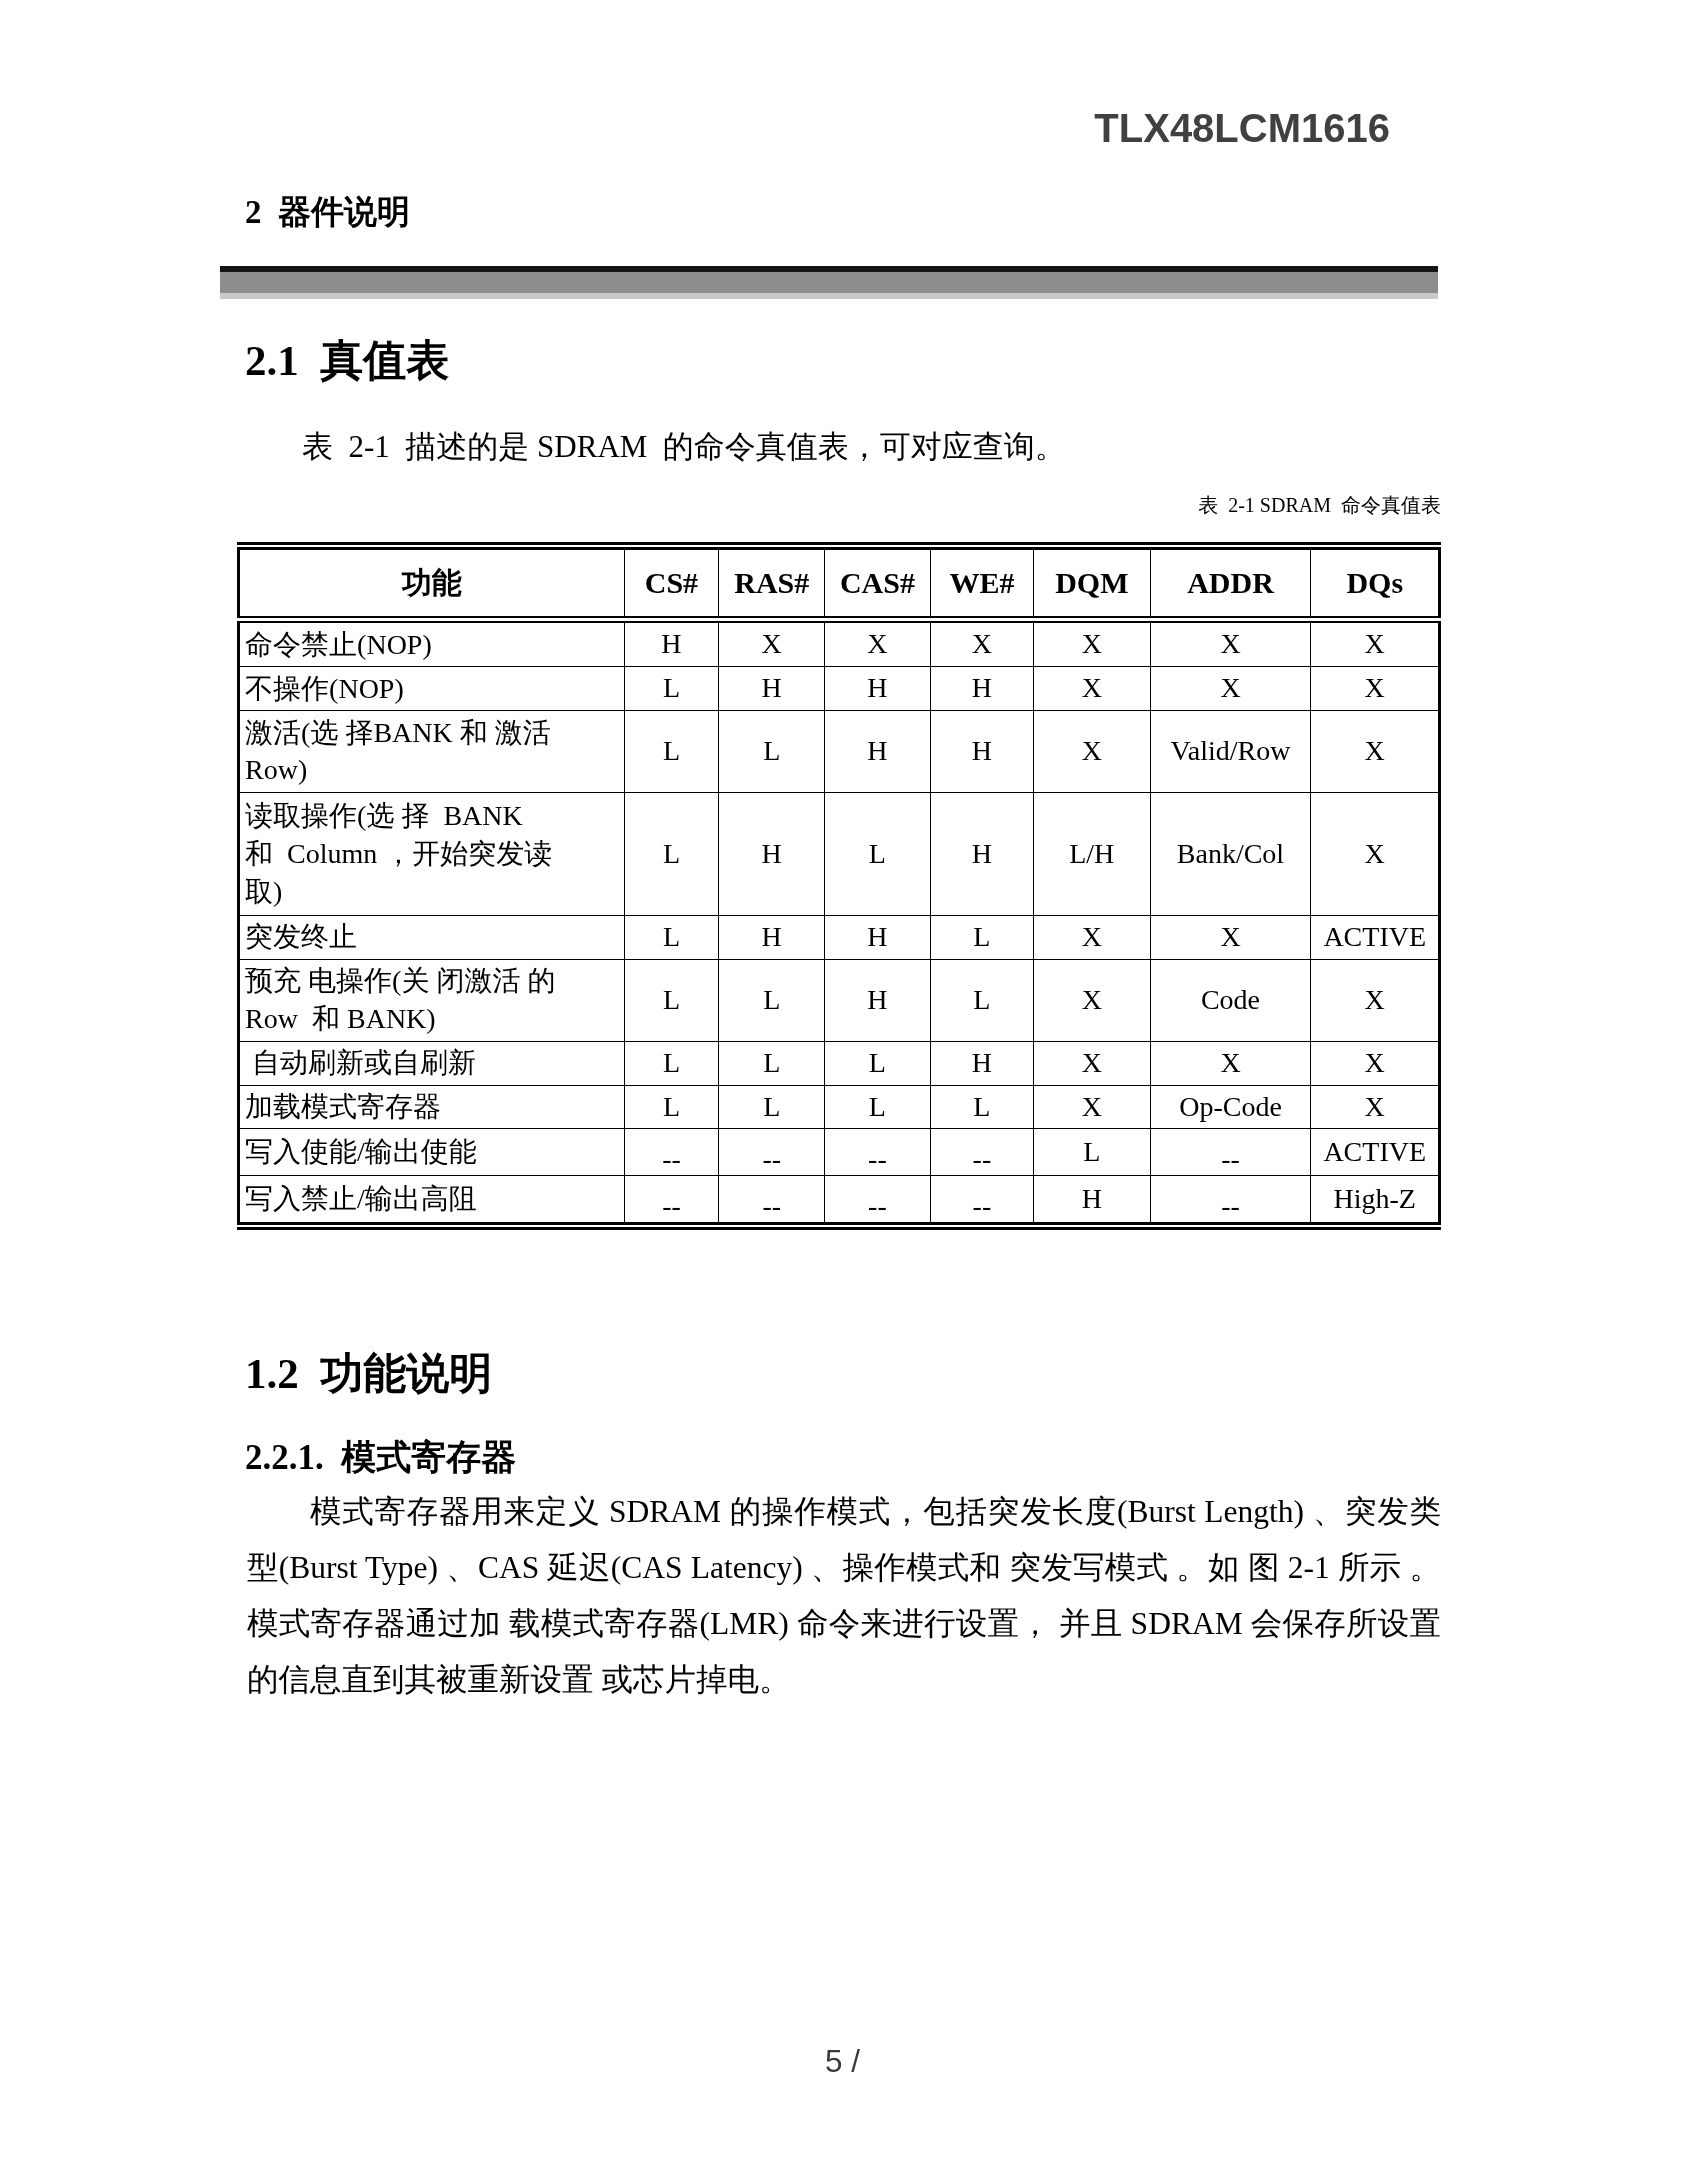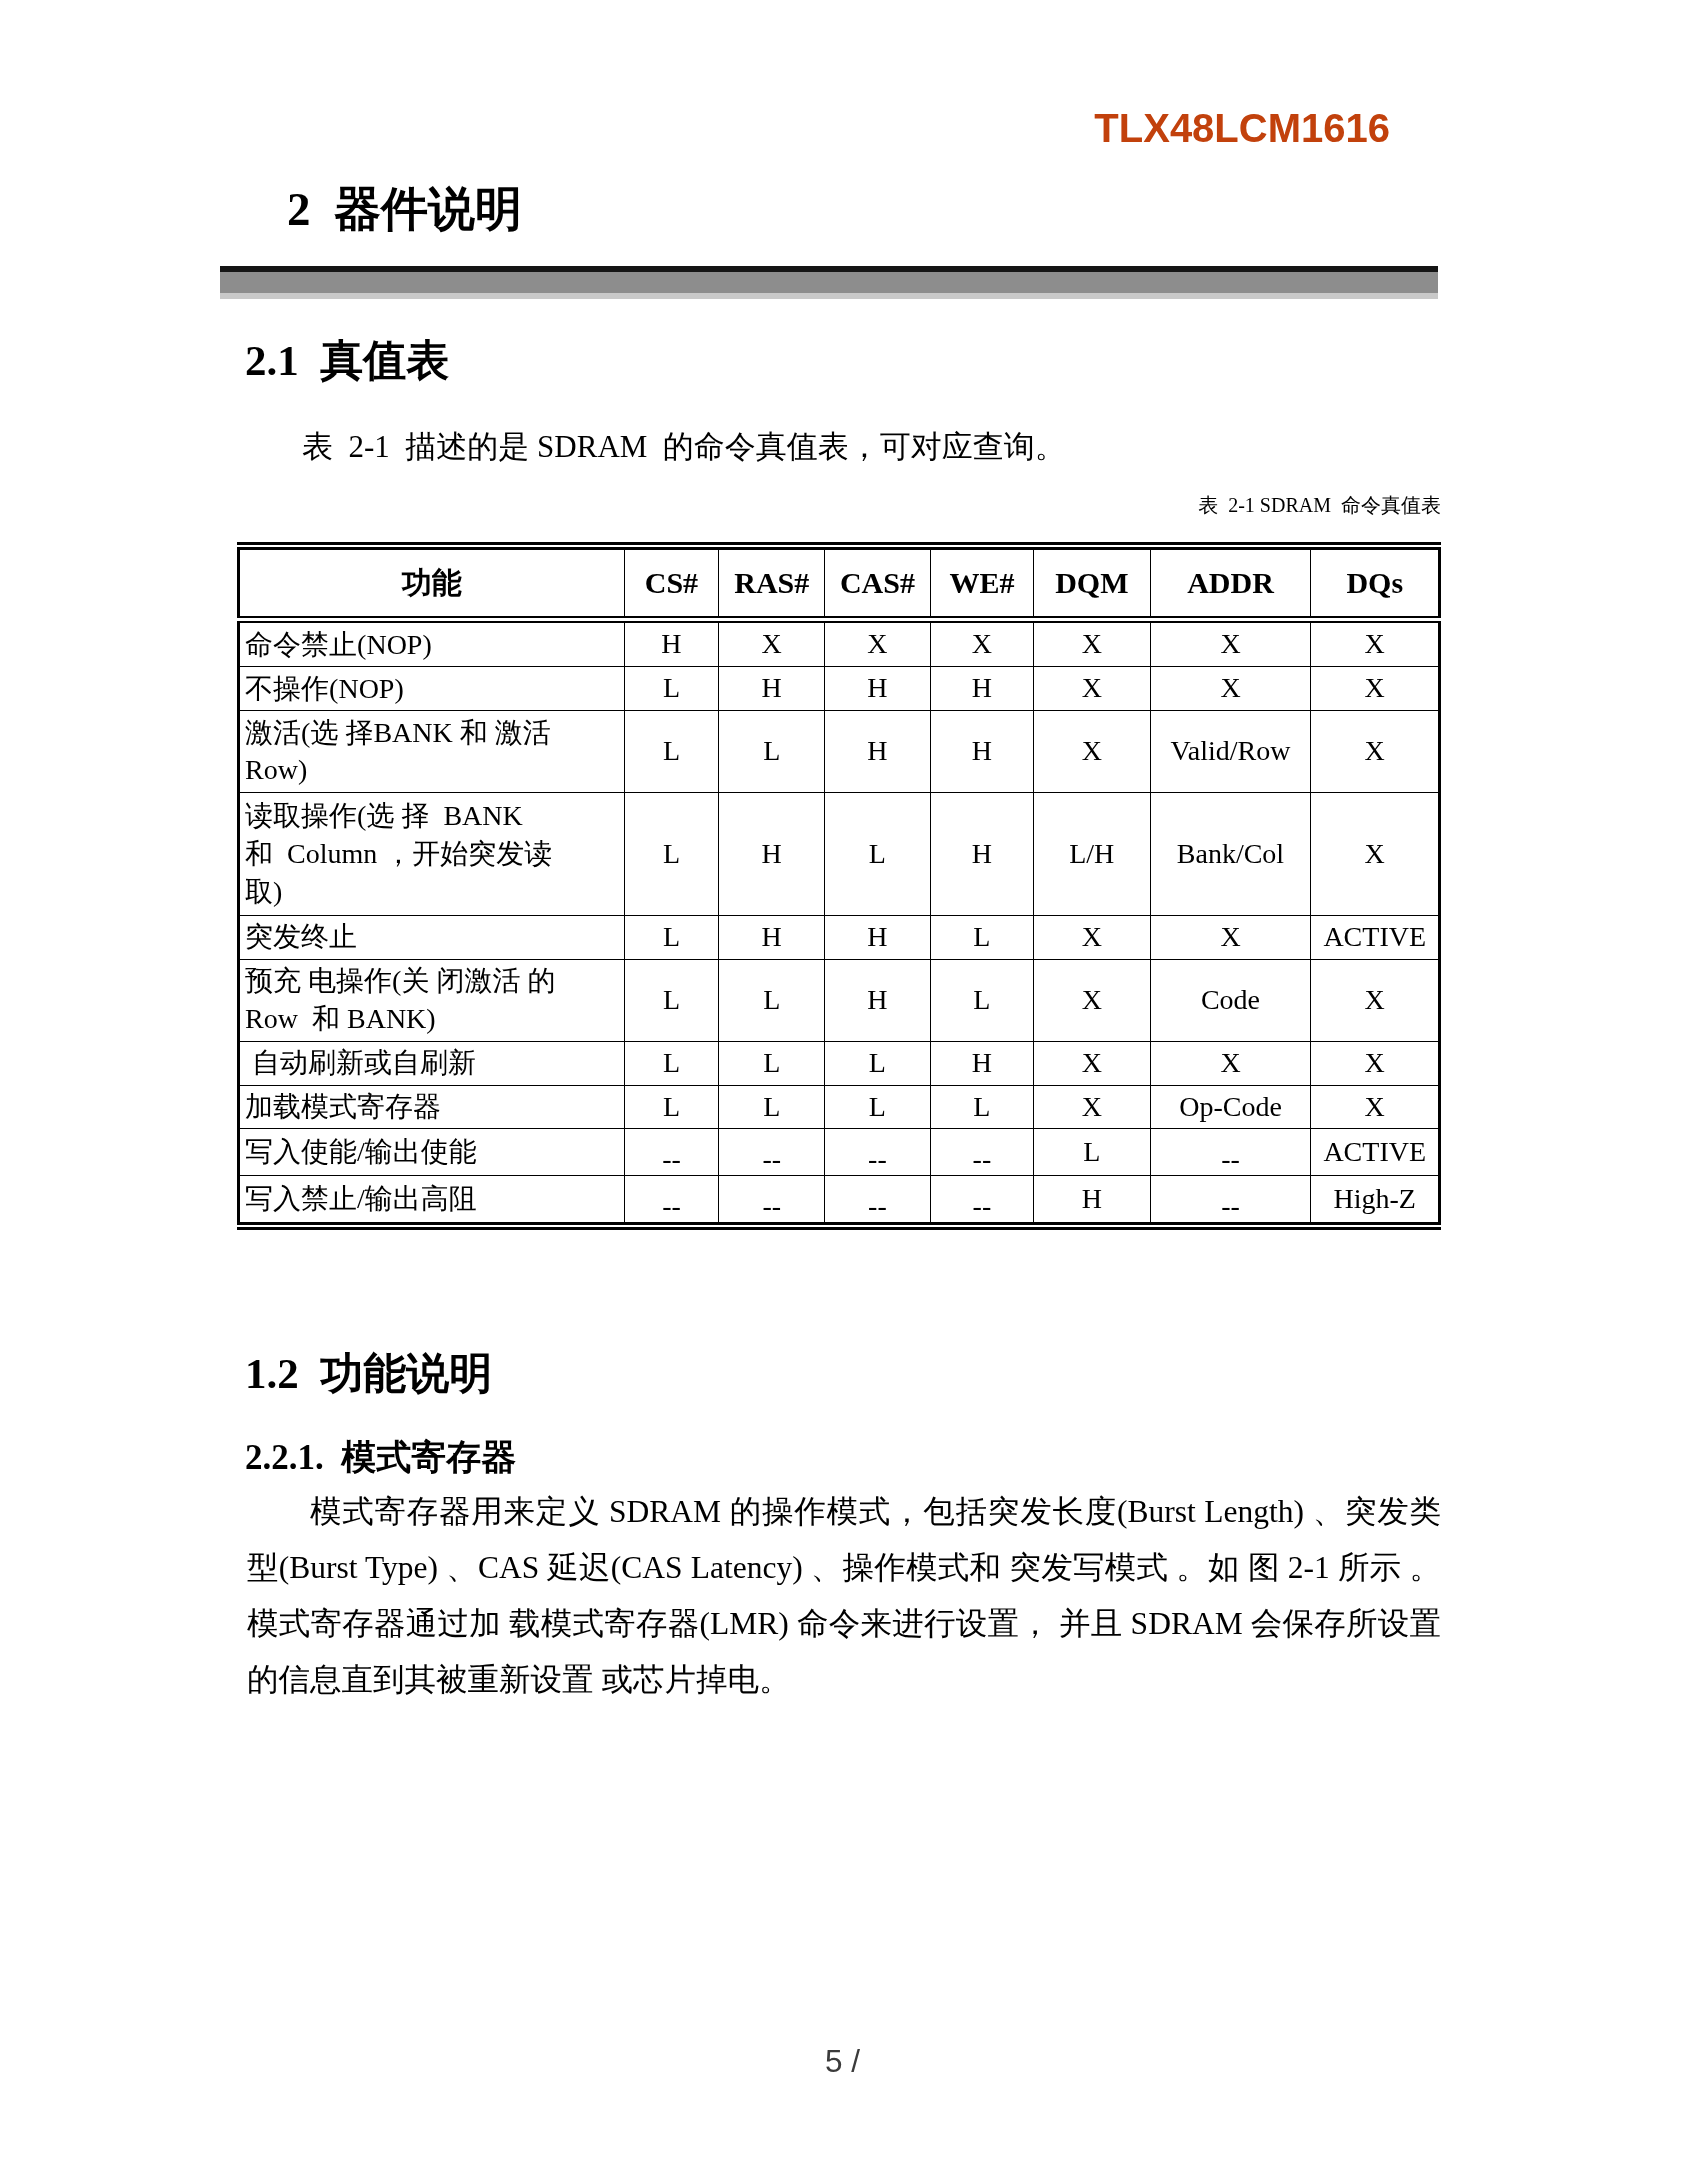--- a/index.html
+++ b/index.html
@@ -7,25 +7,25 @@
     position:relative;
     width:1685px;height:2181px;
     background:#ffffff;
     font-family:"Liberation Serif","DejaVu Serif",serif;
     color:#000;
     overflow:hidden;
   }
   .brand{
     position:absolute;top:106px;right:295px;
     font-family:"Liberation Sans","DejaVu Sans",sans-serif;
-    font-weight:700;font-size:40px;letter-spacing:0px;color:#c2410c;
+    font-weight:700;font-size:40px;letter-spacing:0px;color:#404040;
   }
   .h1{
-    position:absolute;left:245px;top:184px;
-    font-size:47px;font-weight:700;white-space:pre;line-height:1.1;margin-left:42px;
+    position:absolute;left:245px;top:194px;
+    font-size:33px;font-weight:700;white-space:pre;line-height:1.1;
   }
   .rule{position:absolute;left:220px;top:266px;width:1218px;}
   .rule-black{height:6px;}
   .rule-gray{height:21px;}
   .rule-light{height:6px;}
   .h2{
     position:absolute;left:245px;
     font-size:43px;font-weight:700;white-space:pre;line-height:1.15;
   }
   .h2-truth{top:336px;}

